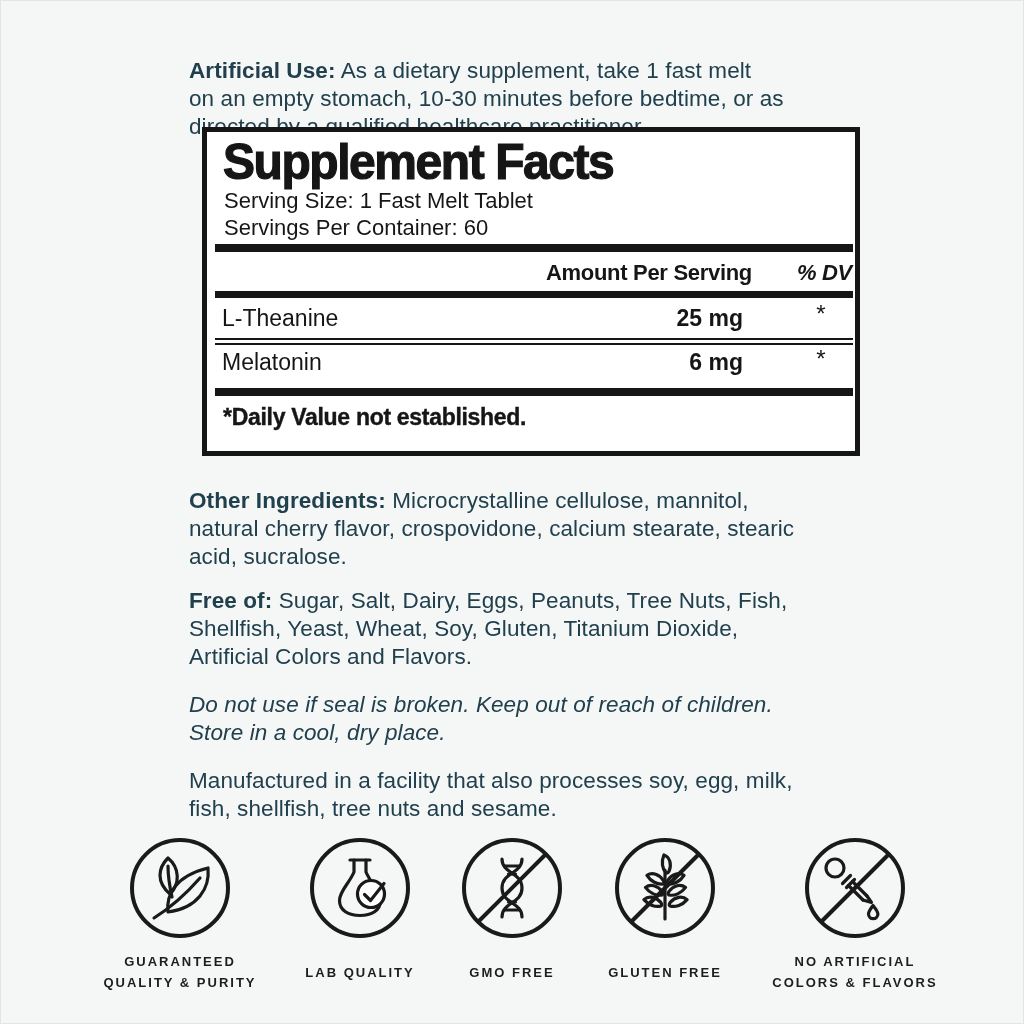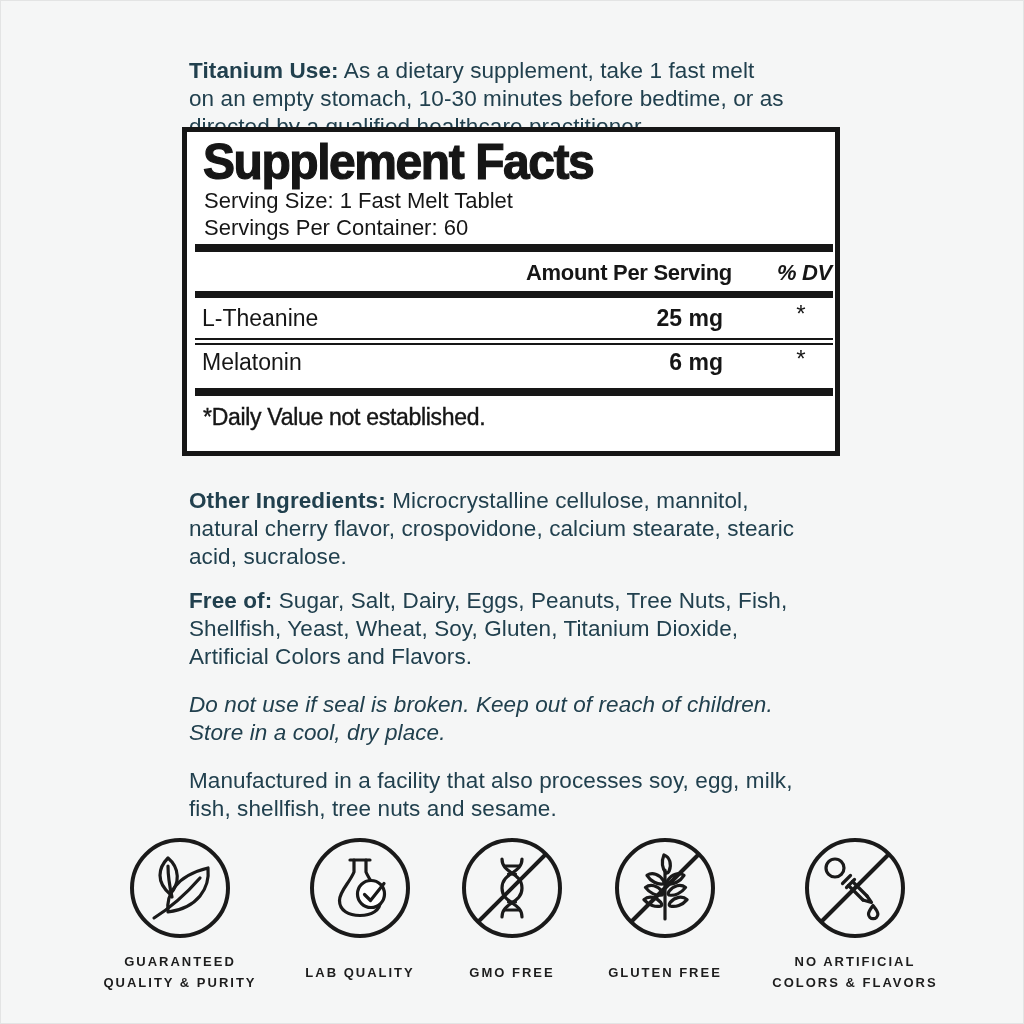--- a/index.html
+++ b/index.html
@@ -17,21 +17,21 @@
   }
   .para b{font-weight:bold;}
   #suggested-use{top:34px;}
   #other-ingredients{top:464px;}
   #free-of{top:564px;}
   #seal-warning{top:668px;font-style:italic;}
   #facility-note{top:744px;}
 
   
   .facts{
-    position:absolute;left:182px;top:127px;width:658px;height:329px;
+    position:absolute;left:202px;top:127px;width:658px;height:329px;
     box-sizing:border-box;border:5px solid #161616;background:#ffffff;
     color:#161616;
   }
   .facts .inner{position:absolute;inset:0;}
   .facts-title{
     position:absolute;left:16px;top:5px;
     font-size:50px;font-weight:bold;letter-spacing:-1.5px;line-height:50px;
     -webkit-text-stroke:1.2px #161616;
     transform:scaleX(.96);transform-origin:left;
     white-space:nowrap;
@@ -48,21 +48,21 @@
   .col-head{position:absolute;top:124px;height:34px;display:flex;align-items:center;
     font-size:22px;font-weight:bold;letter-spacing:-0.3px;}
   .col-head.amount{right:103px;}
   .col-head.dv{right:3px;font-style:italic;}
   .f-row{position:absolute;left:0;right:0;height:40px;}
   .f-row .name{position:absolute;left:15px;top:50%;transform:translateY(-50%);font-size:23px;}
   .f-row .amount{position:absolute;right:112px;top:50%;transform:translateY(-50%);font-size:23px;font-weight:bold;}
   .f-row .dv{position:absolute;right:12px;width:44px;text-align:center;top:40%;transform:translateY(-50%);font-size:24px;}
   .row-1{top:166px;}
   .row-2{top:214px;height:32px;}
-  .facts-footnote{position:absolute;left:16px;top:272px;font-size:23px;font-weight:normal;letter-spacing:-0.3px;text-align:right;
+  .facts-footnote{position:absolute;left:16px;top:272px;font-size:23px;font-weight:bold;letter-spacing:-0.3px;text-align:right;
     -webkit-text-stroke:0.4px #161616;}
 
   
   .badge{position:absolute;top:836px;width:200px;display:flex;flex-direction:column;align-items:center;}
   #badge-0{left:80px;justify-content:flex-end;}
   #badge-1{left:260px;}
   #badge-2{left:412px;}
   #badge-3{left:565px;justify-content:flex-end;}
   #badge-4{left:755px;}
   .badge svg{width:104px;height:104px;display:block;}
@@ -71,21 +71,21 @@
   .badge svg .fillbg{fill:#ffffff;}
   .badge-label{
     margin-top:10px;min-height:46px;display:flex;align-items:center;justify-content:center;
     font-size:13px;font-weight:bold;letter-spacing:2px;line-height:1.6;
     color:#1d1d1d;text-align:center;white-space:pre-line;
   }
 </style>
 </head>
 <body>
 
-<p class="para" id="suggested-use"><b>Titanium Use:</b> <span>As a dietary supplement, take 1 fast melt
+<p class="para" id="suggested-use"><b>Artificial Use:</b> <span>As a dietary supplement, take 1 fast melt
 on an empty stomach, 10-30 minutes before bedtime, or as
 directed by a qualified healthcare practitioner.</span></p>
 
 <div class="facts">
   <div class="inner">
     <div class="facts-title">Supplement Facts</div>
     <div class="serving-info">
       <div>Serving Size: 1 Fast Melt Tablet</div>
       <div>Servings Per Container: 60</div>
     </div>

